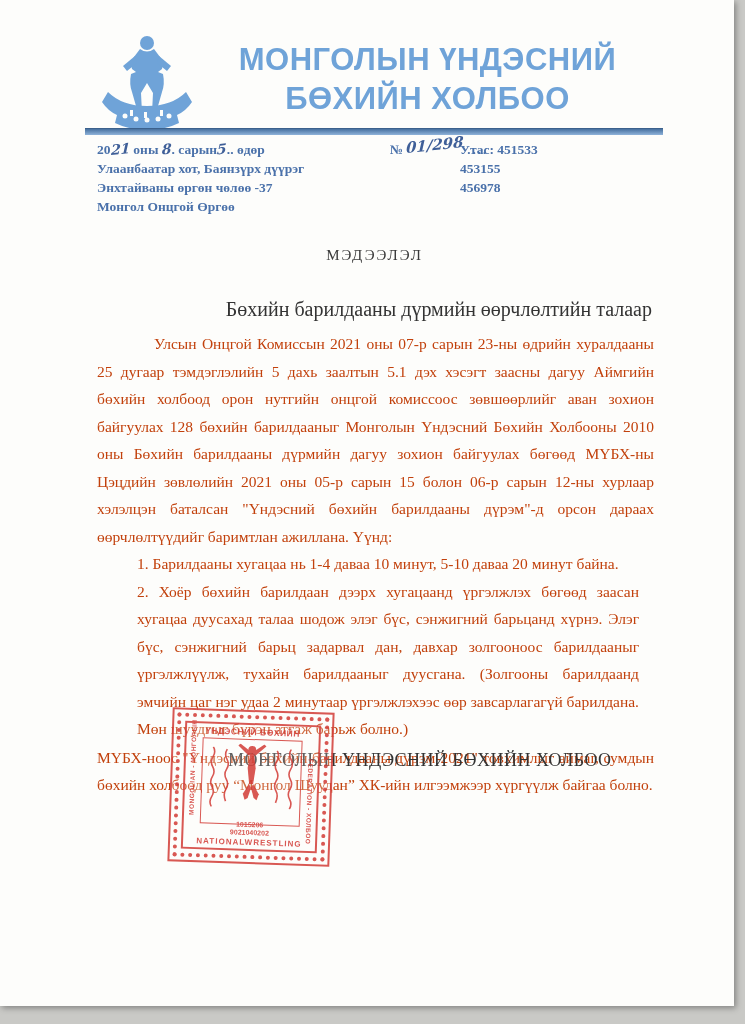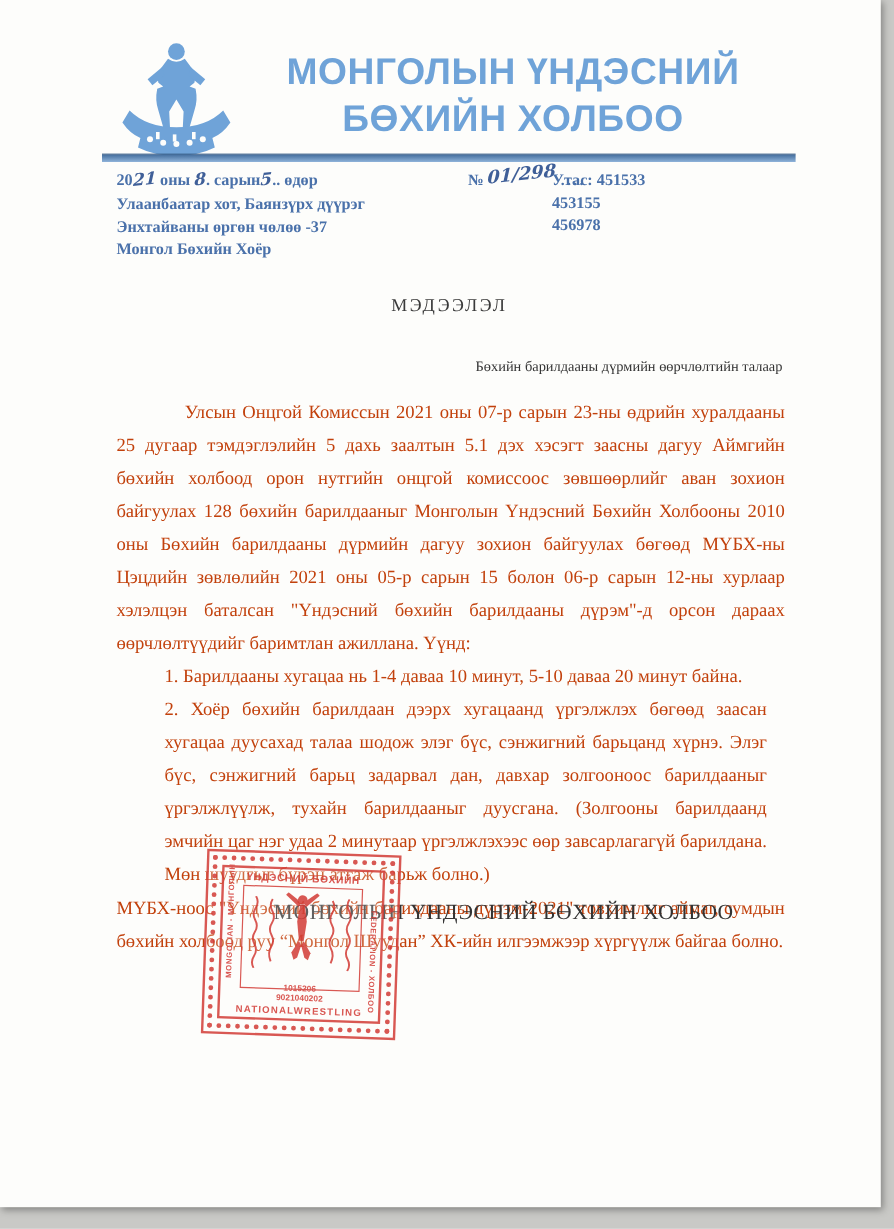--- a/index.html
+++ b/index.html
@@ -32,21 +32,21 @@
   }
   .docno .hw { font-size:15px; position:relative; top:-4px; }
   .dots { letter-spacing:2px; }
   
   .doc-title {
     position:absolute; left:97px; top:247px; width:555px; text-align:center;
     font-size:15px; color:#3a3a3a; letter-spacing:2px;
   }
   .subject {
     position:absolute; left:97px; top:298px; width:555px; text-align:right;
-    font-size:12px; color:#333;
+    font-size:20px; color:#333;
   }
   .body-flow {
     position:absolute; left:97px; top:330px; width:557px;
     font-size:15.5px; color:#c2410c; line-height:27.5px; text-align:justify;
   }
   .body-flow .p1 { text-indent:57px; }
   .body-flow .item { margin-left:40px; width:502px; }
   .body-flow .closing { margin-top:1px; }
   
   .signature {
@@ -115,21 +115,21 @@
   </div>
 
   <div class="divider"></div>
 
   <div class="lh lh-left">
     <div>
       <span>20</span><span class="hw">21</span><span> оны </span><span class="hw">8</span><span>. сарын</span><span class="hw">5</span><span>.. өдөр</span>
     </div>
     <div>Улаанбаатар хот, Баянзүрх дүүрэг</div>
     <div>Энхтайваны өргөн чөлөө -37</div>
-    <div>Монгол Бөхийн Хоёр</div>
+    <div>Монгол Онцгой Өргөө</div>
   </div>
 
   <div class="docno">
     <span>№</span>
     <span class="hw">01/298</span>
     <span class="dots">....</span>
   </div>
 
   <div class="lh lh-right">
     <div>Утас: 451533</div>

